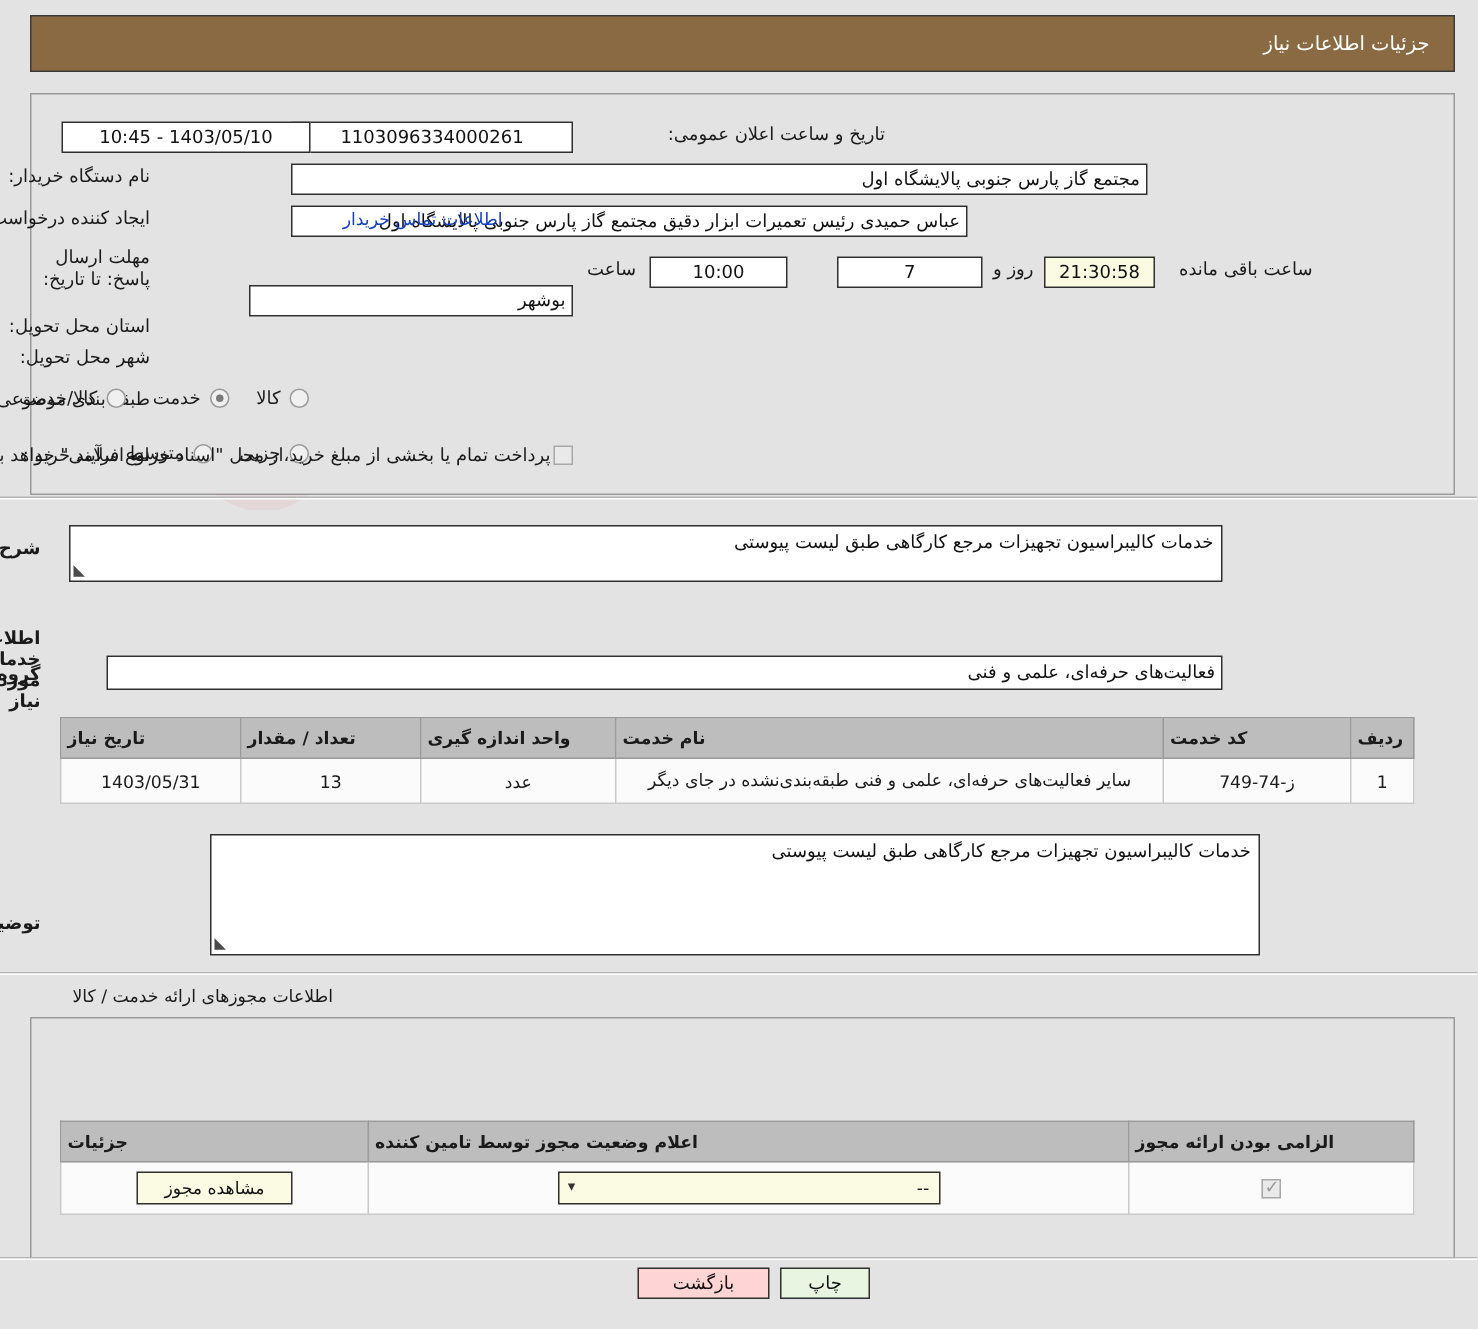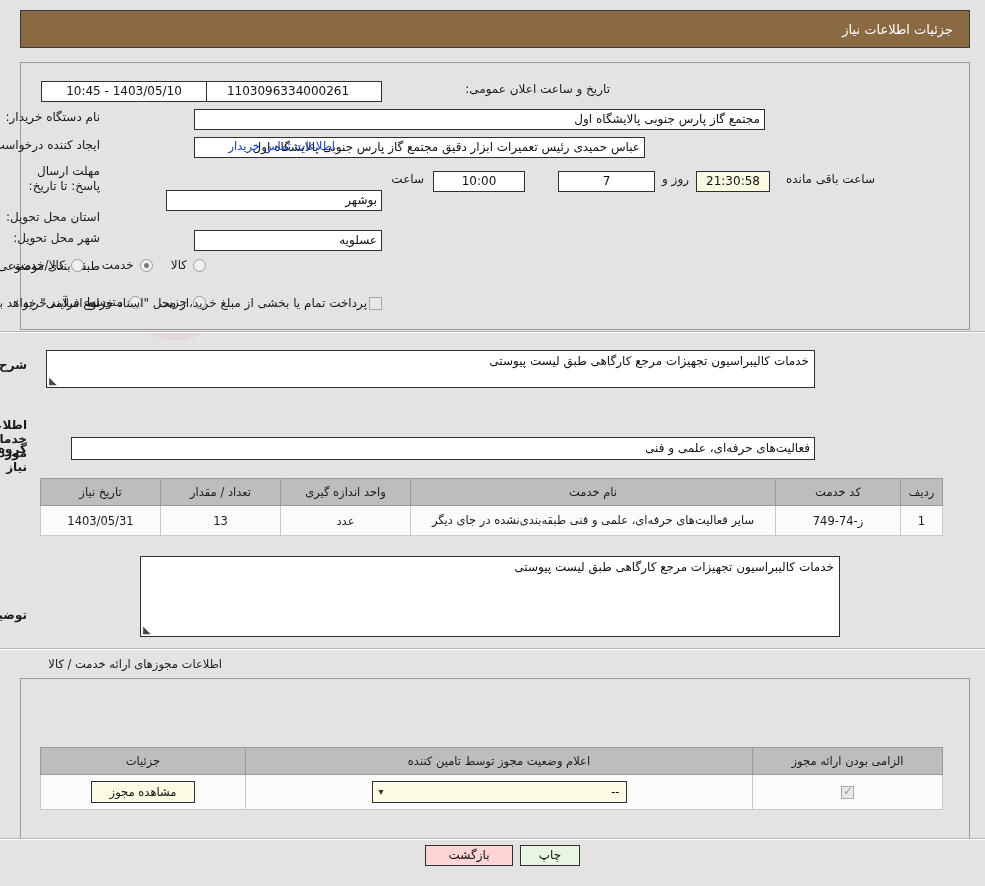--- a/index.html
+++ b/index.html
@@ -180,24 +180,24 @@
     position: absolute;
     border-collapse: collapse;
     direction: rtl;
     z-index: 4;
     background: #fbfbfb;
   }
   table.grid th {
     background: #bdbdbd;
     border: 1px solid #9a9a9a;
     font-size: 11.5px;
-    font-weight: normal;
+    font-weight: bold;
     color: #1a1a1a;
     padding: 6px 4px;
-    text-align: center;
+    text-align: left;
   }
   table.grid td {
     background: #fbfbfb;
     border: 1px solid #c9c9c9;
     font-size: 11.5px;
     color: #1a1a1a;
     padding: 6px 6px;
     text-align: center;
     vertical-align: middle;
   }
@@ -282,21 +282,21 @@
   <div class="titlebar">
     <span>جزئیات اطلاعات نیاز</span>
   </div>
 
   <div class="panel panel-top"></div>
 
   <div class="row" style="right:885px; top:82px;">
     <span class="lbl">شماره نیاز:</span>
   </div>
   <div class="fld" style="position:absolute; right:603px; top:81px; width:188px; z-index:4;">1103096334000261</div>
-  <div class="row" style="right:375px; top:82px;">
+  <div class="row" style="right:395px; top:82px;">
     <span class="lbl">تاریخ و ساعت اعلان عمومی:</span>
   </div>
   <div class="fld" style="position:absolute; right:778px; top:81px; width:166px; z-index:4;">1403/05/10 - 10:45</div>
 
   <div class="row" style="right:885px; top:110px;">
     <span class="lbl">نام دستگاه خریدار:</span>
   </div>
   <div class="fld rt" style="position:absolute; right:220px; top:109px; width:571px; z-index:4;">مجتمع گاز پارس جنوبی  پالایشگاه اول</div>
 
   <div class="row" style="right:885px; top:138px;">
@@ -324,21 +324,20 @@
   </div>
 
   <div class="row" style="right:885px; top:210px;">
     <span class="lbl">استان محل تحویل:</span>
   </div>
   <div class="fld rt" style="position:absolute; right:603px; top:190px; width:216px; z-index:4;">بوشهر</div>
 
   <div class="row" style="right:885px; top:231px;">
     <span class="lbl">شهر محل تحویل:</span>
   </div>
-  <div class="fld rt" style="position:absolute; right:603px; top:230px; width:188px; z-index:4;">عسلویه</div>
 
   <div class="row" style="right:885px; top:259px;">
     <span class="lbl">طبقه بندی موضوعی:</span>
   </div>
   <div class="row" style="right:775px; top:258px;">
     <span class="radio"></span>
     <span class="opt">کالا</span>
     <span class="radio on"></span>
     <span class="opt">خدمت</span>
     <span class="radio"></span>

